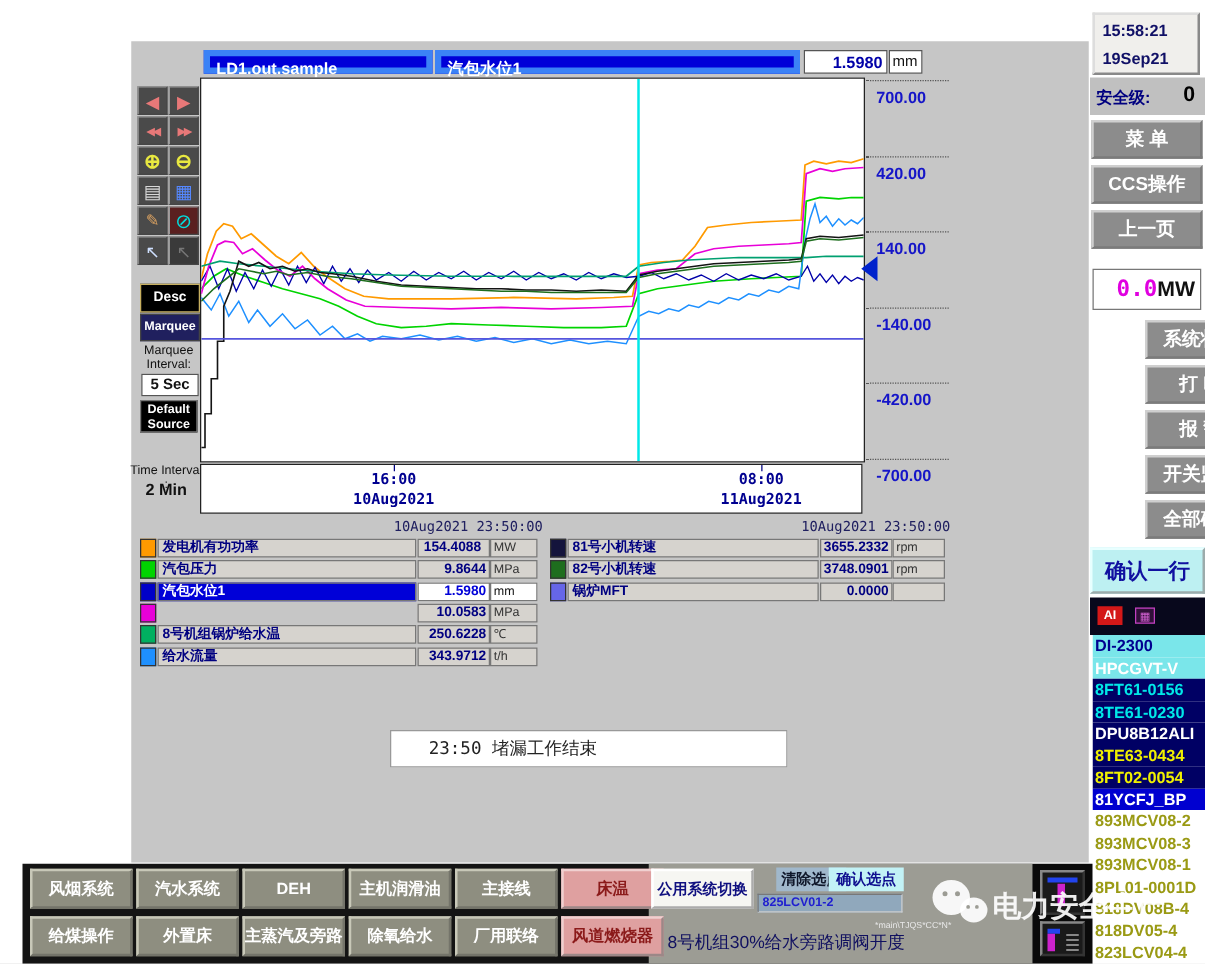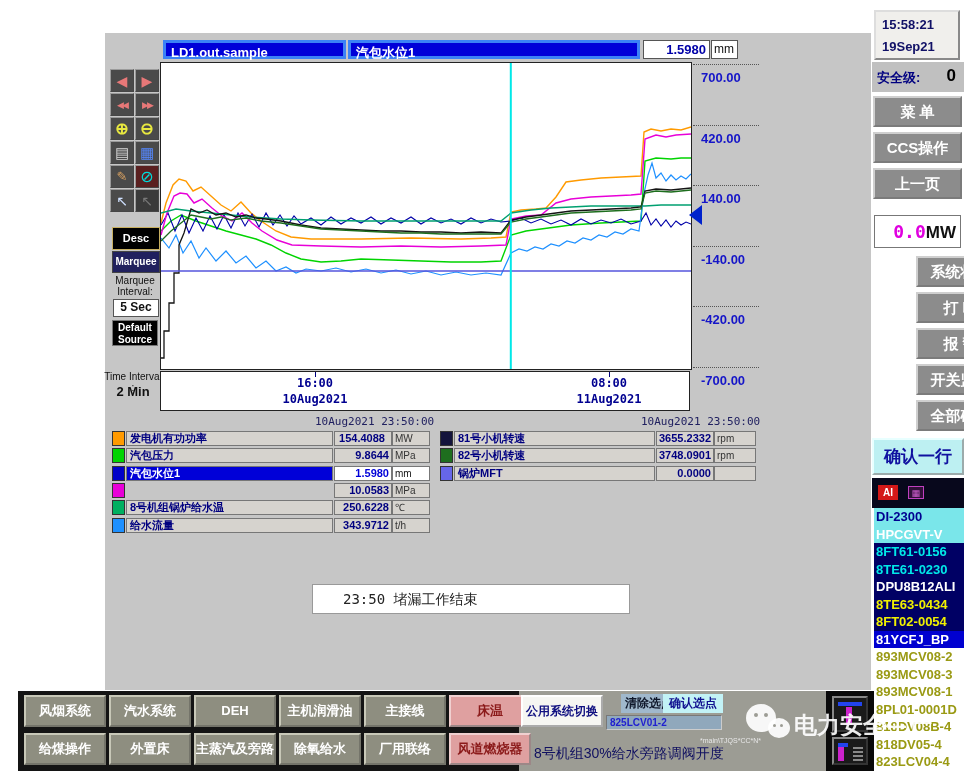--- a/index.html
+++ b/index.html
@@ -3,21 +3,21 @@
 <meta charset="utf-8">
 <style>
   html,body{margin:0;padding:0;}
   body{width:964px;height:771px;position:relative;background:#ffffff;
        font-family:"Liberation Sans",sans-serif;overflow:hidden;}
   .abs{position:absolute;}
   
   #main-panel{left:105px;top:33px;width:766px;height:657px;background:#c6c6c6;}
   
   .hdr-blue{background:#0000d8;color:#fff;font-weight:bold;font-size:13px;line-height:19px;
-            padding-left:5px;height:19px;border:3px solid #3b82f6;box-sizing:border-box;}
+            padding-left:5px;height:19px;border:5px solid #3b82f6;box-sizing:border-box;}
   #hdr-source{left:163px;top:40px;width:183px;}
   #hdr-param{left:348px;top:40px;width:292px;}
   #hdr-value{left:643px;top:40px;width:67px;height:19px;background:#fff;border:1px solid #555;
              box-sizing:border-box;color:#0000a8;font-weight:bold;font-size:13px;line-height:17px;
              text-align:right;padding-right:3px;}
   #hdr-unit{left:711px;top:40px;width:27px;height:19px;background:#fff;border:1px solid #555;
             box-sizing:border-box;color:#111;font-size:12px;line-height:17px;padding-left:2px;}
   
   #toolbar-icons{left:110px;top:69px;width:50px;display:grid;grid-template-columns:24px 24px;gap:1px;}
   .tool-btn{width:24px;height:23px;background:#4a4a4a;border:1px outset #9a9a9a;box-sizing:border-box;

